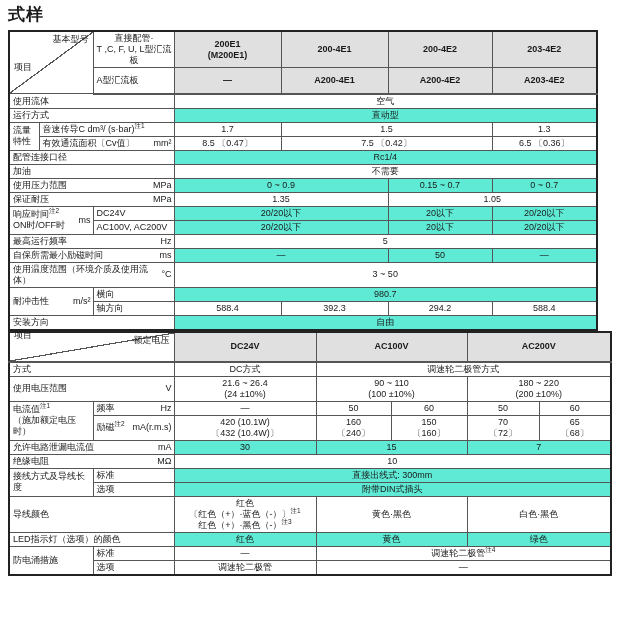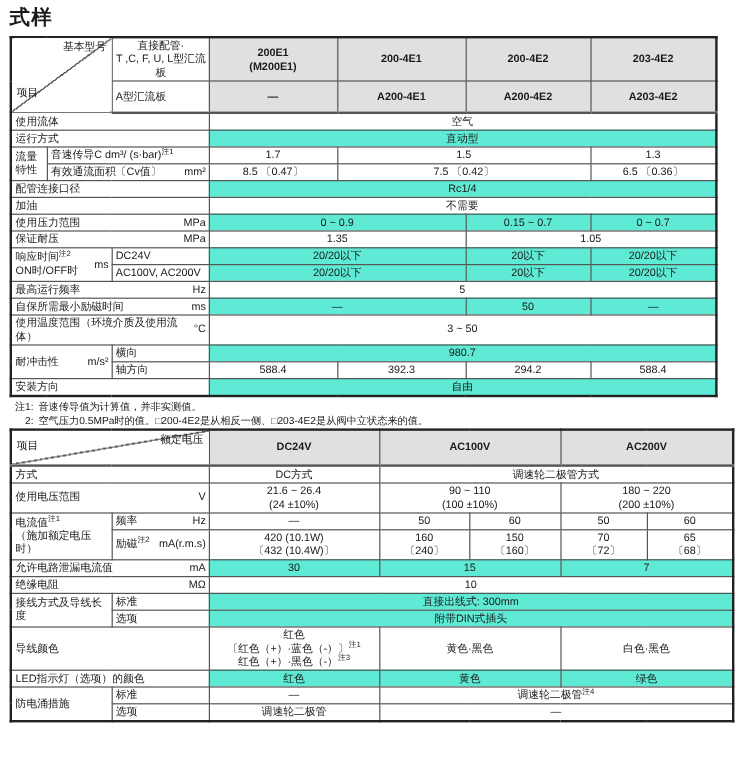--- a/index.html
+++ b/index.html
@@ -22,21 +22,21 @@
   td.g { background: #5eead4; }
   td.hg { background: #e0e0e0; font-weight: bold; }
   .pre { white-space: pre-line; }
   sup.s { font-size: 6.5px; vertical-align: super; line-height: 0; }
   .lf { display: flex; justify-content: space-between; align-items: center; }
   .unit { padding-left: 2px; white-space: nowrap; text-align: center; }
   .blk { display: block; }
   .diag { position: relative; padding: 0;
     background: linear-gradient(to bottom right, #fff calc(50% - 0.6px), #555 calc(50% - 0.6px), #555 calc(50% + 0.6px), #fff calc(50% + 0.6px)); }
   .diag .dt { position: absolute; top: 2px; right: 4px; }
-  .diag .db { position: absolute; bottom: 10px; left: 4px; }
+  .diag .db { position: absolute; bottom: 20px; left: 4px; }
   .notes { margin-top: 3px; font-size: 8.5px; line-height: 11.5px; }
   .note { display: flex; }
   .note-no { min-width: 24px; text-align: right; padding-right: 4px; white-space: nowrap; }
   .note-tx { flex: 1; }
   tr.h34 td { height: 34px; text-align: center; }
   tr.h26 td { height: 26px; }
   tr.h30 td { height: 30px; }
   tr.h24 td { height: 24px; }
   tr.h36 td { height: 36px; }
 </style>
@@ -202,30 +202,20 @@
       <td>294.2</td>
       <td>588.4</td>
     </tr>
     <tr>
       <td class="lbl" colspan="3">安装方向</td>
       <td class="g" colspan="4">自由</td>
     </tr>
   </tbody>
     </table>
 
-  <div class="notes">
-    <div class="note">
-      <span class="note-no">注1:</span>
-        <span class="note-tx">音速传导值为计算值，并非实测值。</span>
-    </div>
-    <div class="note">
-      <span class="note-no">2:</span>
-        <span class="note-tx">空气压力0.5MPa时的值。□200-4E2是从相反一侧、□203-4E2是从阀中立状态来的值。</span>
-    </div>
-  </div>
 
 
   <table id="t2">
     <colgroup>
         <col style="width:84px">
         <col style="width:81px">
         <col style="width:142px">
         <col style="width:75px">
         <col style="width:76px">
         <col style="width:72px">

